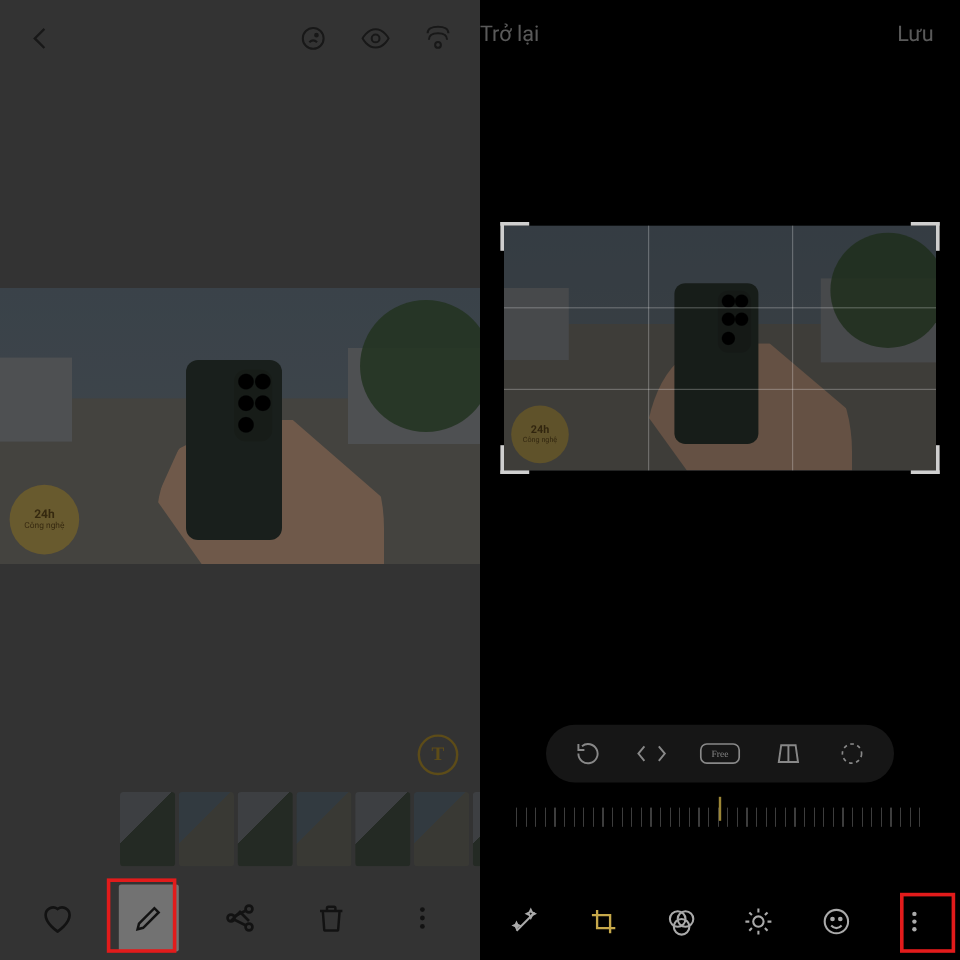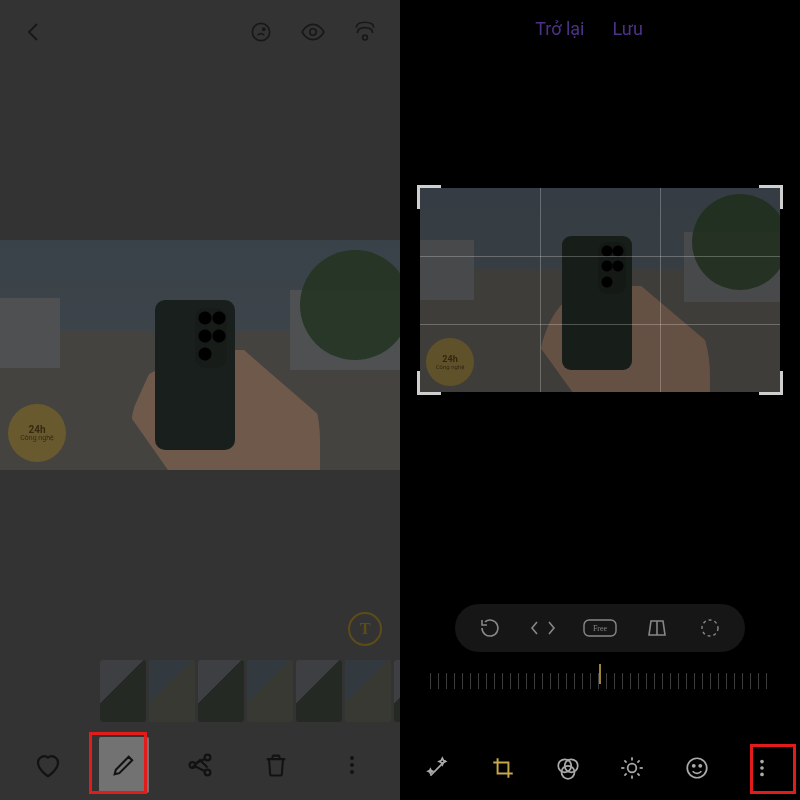--- a/index.html
+++ b/index.html
@@ -73,22 +73,22 @@
   .red-box { position:absolute; border:3px solid #e21b1b; pointer-events:none; }
   .red-left { left:89px; bottom:6px; width:58px; height:62px; }
   .red-right{ right:4px; bottom:6px; width:46px; height:50px; } 
 
   
   .right {
     width: 400px; height: 800px; position: relative; background:#000;
   }
   .right-topbar {
     position:absolute; top:0; left:0; right:0; height:56px;
-    display:flex; align-items:center; justify-content:center; gap:28px;
-    padding-right:22px; color:#8b5cf6; font-size:18px;
+    display:flex; align-items:center; justify-content:space-between; gap:28px;
+    padding-right:22px; color:#a3a3a3; font-size:18px;
   }
   .right-topbar span { opacity:.55; }
 
   .crop-area {
     position:absolute; left:20px; top:188px; width:360px; height:204px;
   }
   .crop-photo { position:absolute; inset:0; overflow:hidden; }
   
   .crop-photo .p-sky{position:absolute;inset:0;background:linear-gradient(180deg,#6a7986,#717e88 60%);}
   .crop-photo .p-ground{position:absolute;left:0;right:0;bottom:0;height:60%;background:#7d7a73;}

